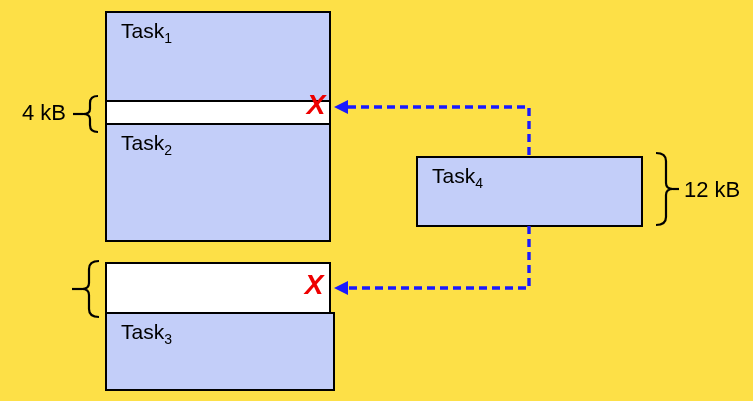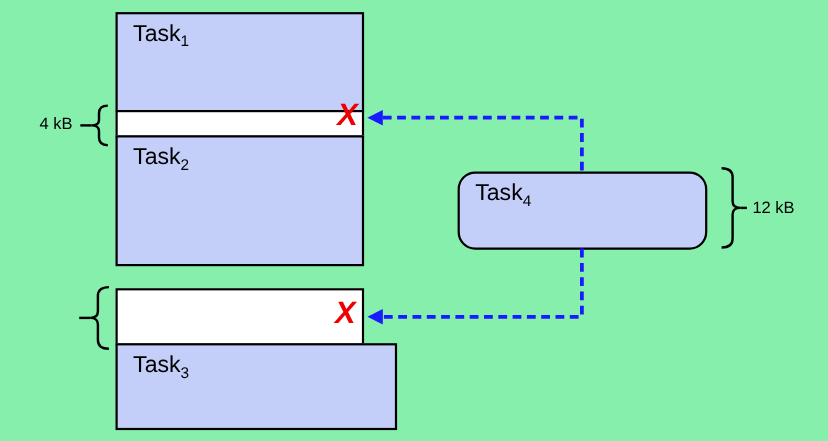--- a/index.html
+++ b/index.html
@@ -1,57 +1,57 @@
 <!DOCTYPE html>
 <html><head>
 <meta charset="utf-8">
 <style>
   html, body { margin: 0; padding: 0; background: #ffffff; }
   .stage {
     position: relative;
     width: 753px;
     height: 401px;
-    background: #86efac;
+    background: #fde047;
     font-family: "Liberation Sans", sans-serif;
     color: #000000;
     overflow: hidden;
   }
   
   .block {
     position: absolute;
     box-sizing: border-box;
     border: 2px solid #000000;
   }
   .fill  { background: #c3cef9; }
   .gap   { background: #ffffff; }
 
   .b-task1 { left:105px; top:11px;  width:226px; height:91px;  }
   .b-gap1  { left:105px; top:100px; width:226px; height:25px;  }
   .b-task2 { left:105px; top:123px; width:226px; height:119px; }
   .b-gap2  { left:105px; top:262px; width:226px; height:52px;  }
-  .b-task3 { left:105px; top:312px; width:256px; height:79px;  }
-  .b-task4 { left:416px; top:156px; width:227px; height:71px;border-radius:16px;  }
+  .b-task3 { left:105px; top:312px; width:230px; height:79px;  }
+  .b-task4 { left:416px; top:156px; width:227px; height:71px;  }
 
   .blabel {
     position: absolute;
     left: 14px;
     top: 5px;
     font-size: 21px;
     line-height: 26px;
     white-space: nowrap;
   }
   .blabel .sub {
     font-size: 14px;
     line-height: 0;
   }
 
   
   .sizelabel {
     position: absolute;
-    font-size: 15px;
+    font-size: 22px;
     line-height: 25px;
     white-space: nowrap;
   }
   .l-4kb  { left: 8px;   top: 100px; width: 58px; text-align: right; }
   .l-8kb  { left: 8px;   top: 276px; width: 60px; text-align: right; }
   .l-12kb { left: 684px; top: 177px; }
 
   
   .xmark {
     position: absolute;

